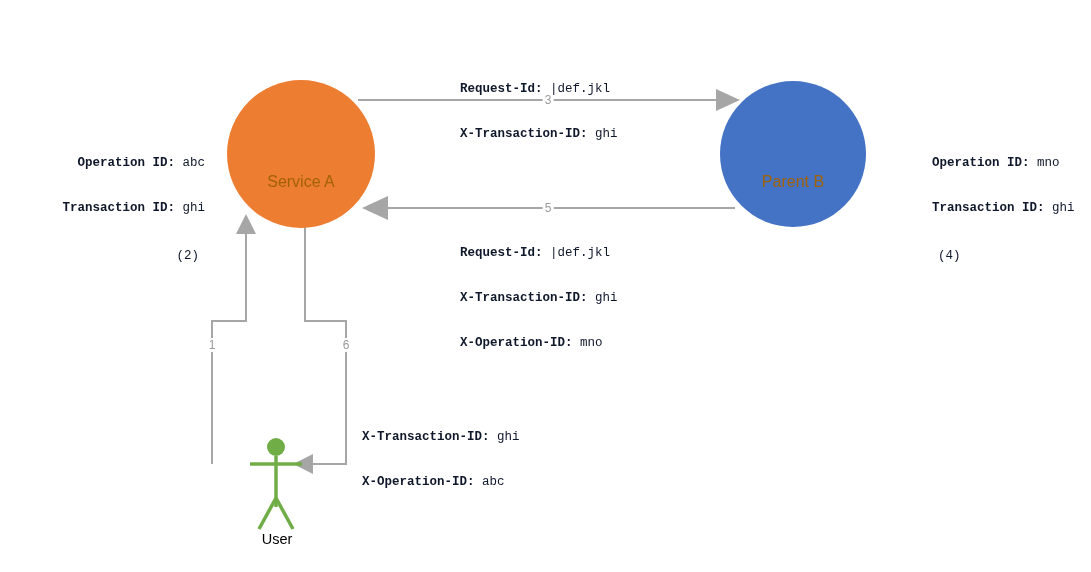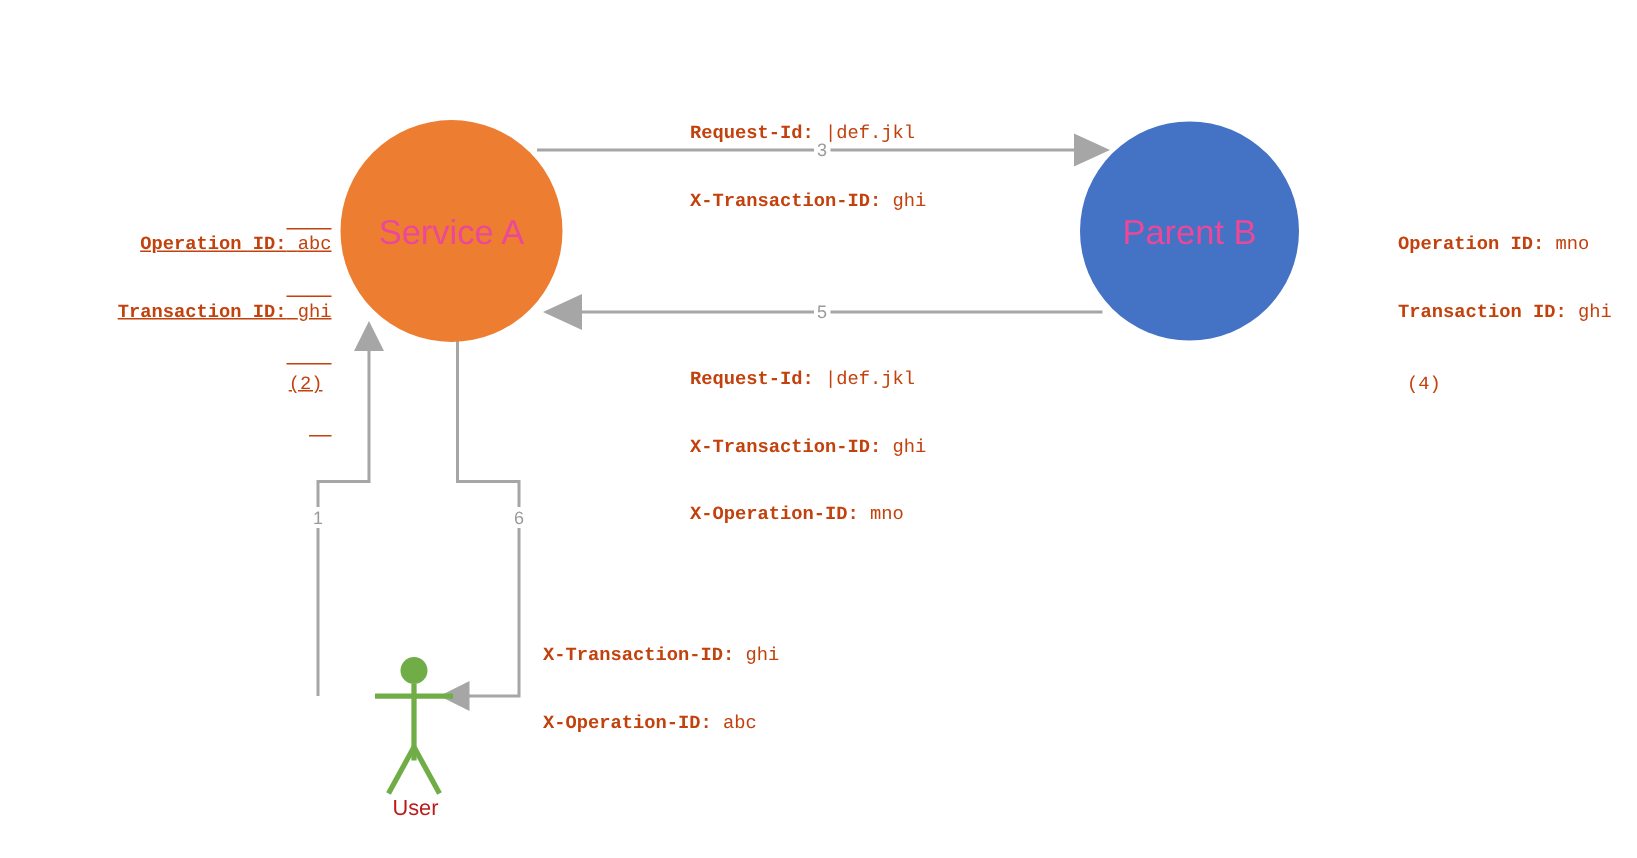--- a/index.html
+++ b/index.html
@@ -17,41 +17,42 @@
   }
   svg.layer {
     position: absolute;
     left: 0;
     top: 0;
     width: 1091px;
     height: 572px;
   }
   .node-label {
     position: absolute;
-    color: #ec4899;
+    color: #a16207;
     font-family: "Liberation Sans", sans-serif;
-    font-size: 23px;
+    font-size: 16px;
     white-space: nowrap;
     transform: translate(-50%, -50%);
     pointer-events: none;
+    margin-top: 27px;
   }
   .user-label {
     position: absolute;
-    color: #b91c1c;
+    color: #000000;
     font-family: "Liberation Sans", sans-serif;
     font-size: 14.5px;
     white-space: nowrap;
     transform: translateX(-50%);
   }
   .mono-block {
     position: absolute;
     font-family: "Liberation Mono", "DejaVu Sans Mono", monospace;
     font-size: 12.5px;
     line-height: 15px;
-    color: #c2410c;
+    color: #0f172a;
     white-space: pre;
   }
   .mono-block .k {
     font-weight: bold;
   }
   .mono-block .v {
     font-weight: normal;
   }
   .block-right {
     text-align: right;
@@ -119,21 +120,21 @@
   <div class="user-label" style="left:277px; top:531px;">User</div>
 
   <div class="seq-num" style="left:212px; top:345px;">1</div>
 
   <div class="seq-num" style="left:548px; top:100px;">3</div>
 
   <div class="seq-num" style="left:548px; top:208px;">5</div>
 
   <div class="seq-num" style="left:346px; top:345px;">6</div>
 
-  <div class="mono-block block-right" style="left:16px; top:126px; width:205px;text-decoration:underline;">
+  <div class="mono-block block-right" style="left:0px; top:126px; width:205px;">
     <div><span class="k">Operation ID:</span> <span class="v">abc</span></div>
     <div><span class="k">Transaction ID:</span> <span class="v">ghi</span></div>
     <div class="paren v" style="margin-top:3px; margin-right:6px;">(2)</div>
   </div>
 
   <div class="mono-block block-left" style="left:893px; top:126px;margin-left:39px;">
     <div><span class="k">Operation ID:</span> <span class="v">mno</span></div>
     <div><span class="k">Transaction ID:</span> <span class="v">ghi</span></div>
     <div class="paren v" style="margin-top:3px; margin-left:6px;">(4)</div>
   </div>

